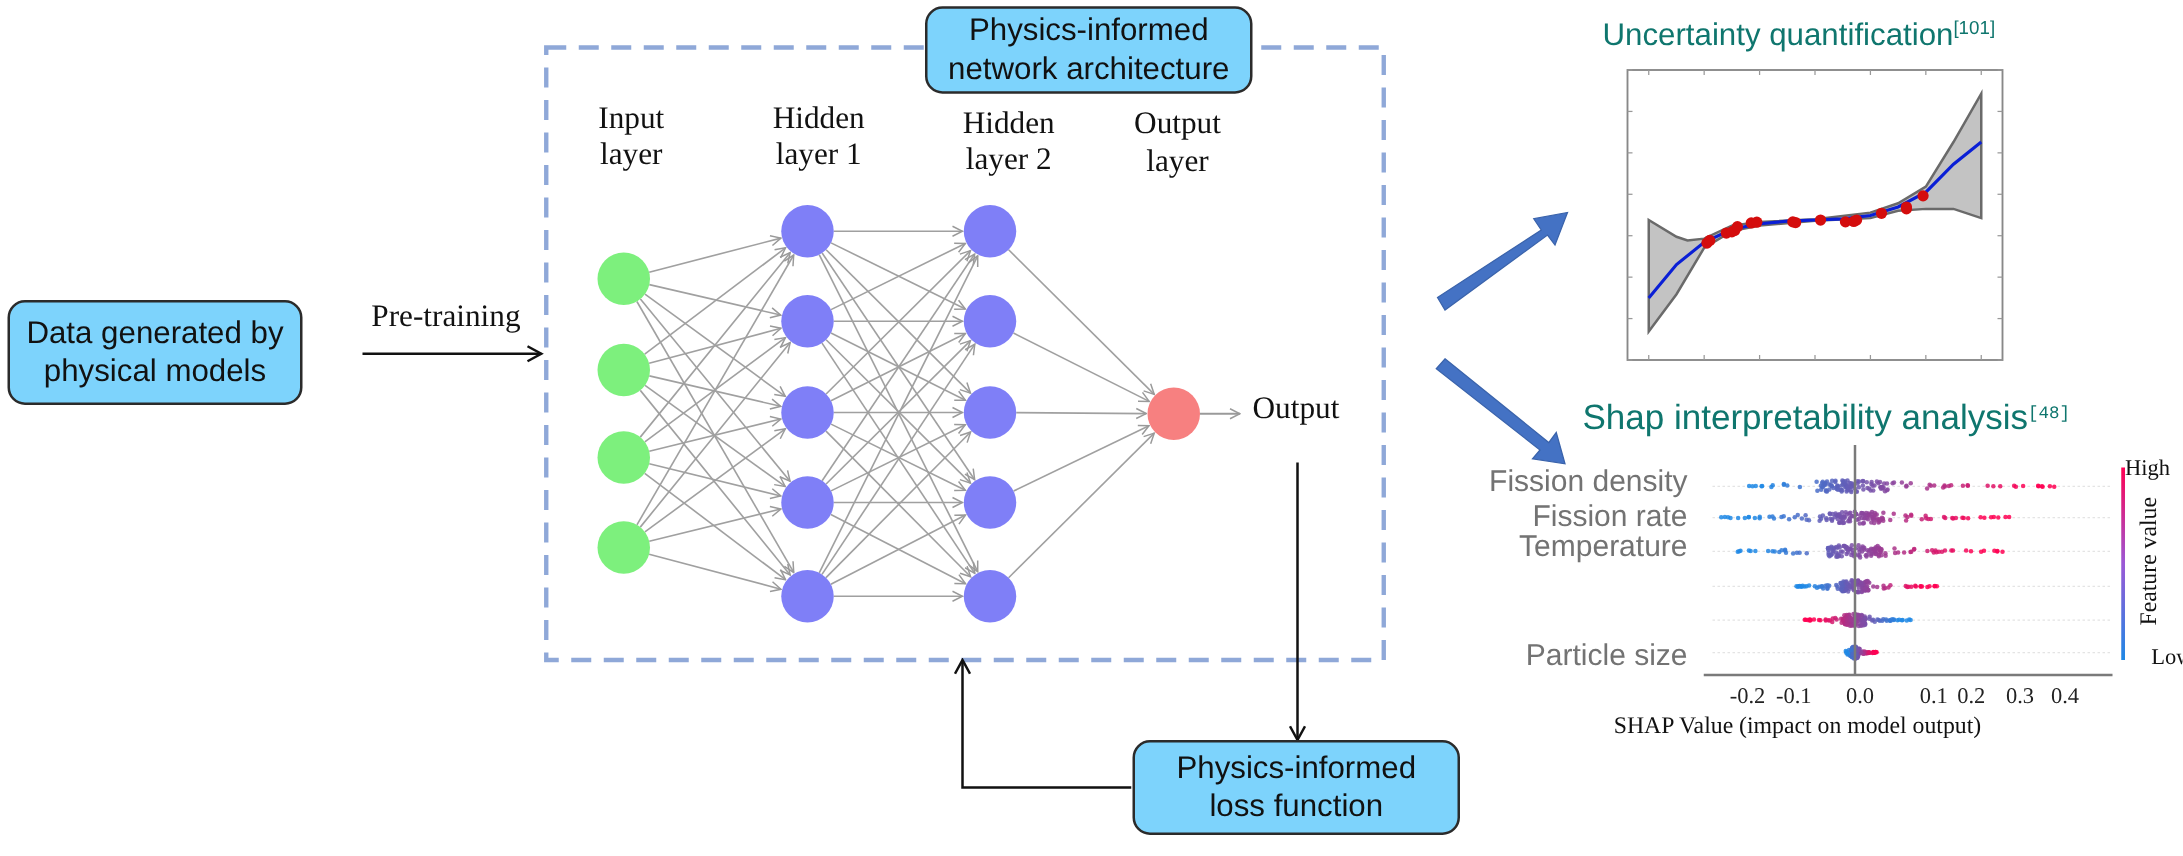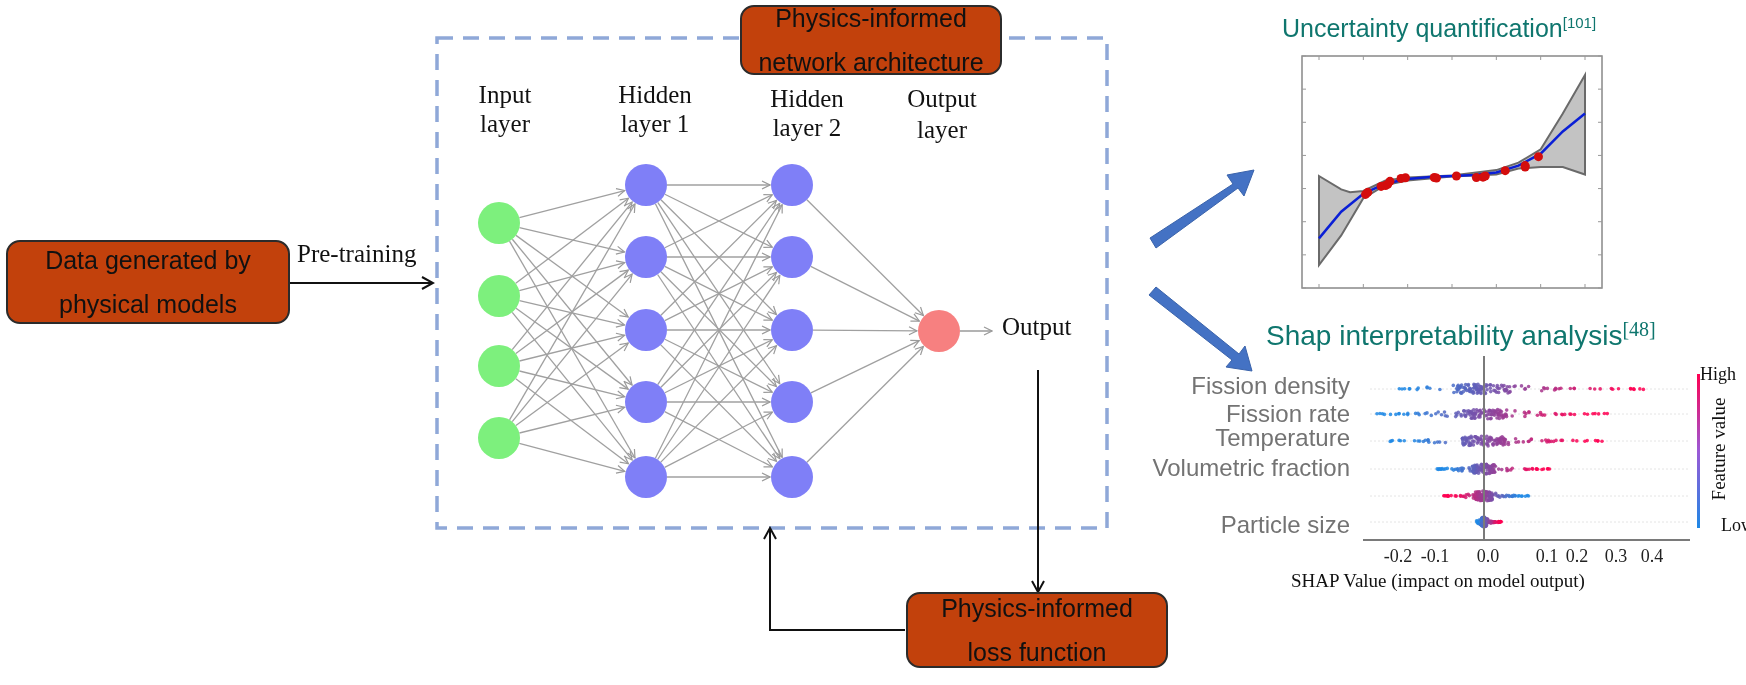--- a/index.html
+++ b/index.html
@@ -1,21 +1,21 @@
 <!DOCTYPE html>
 <html><head>
 <meta charset="utf-8">
 <style>
   html, body { margin: 0; padding: 0; background: #ffffff; }
   body { width: 1746px; height: 685px; position: relative; overflow: hidden; }
   #stage { position: absolute; left: 0; top: 0; }
   .serif { font-family: "Liberation Serif", "DejaVu Serif", serif; }
-  .box { position: absolute; background: #c2410c; border: 2px solid #2b2b2b; border-radius: 14px;
+  .box { position: absolute; background: #7dd3fc; border: 2px solid #2b2b2b; border-radius: 14px;
          display: flex; align-items: center; justify-content: center; text-align: center;
-         font-family: "Liberation Sans", "DejaVu Sans", sans-serif; font-size: 25px; line-height: 44px; color: #111; box-sizing: border-box; }
+         font-family: "Liberation Sans", "DejaVu Sans", sans-serif; font-size: 25px; line-height: 31px; color: #111; box-sizing: border-box; }
   .lbl { position: absolute; font-family: "Liberation Serif", "DejaVu Serif", serif; color: #111; text-align: center; }
   .title { position: absolute; font-family: "Liberation Sans", "DejaVu Sans", sans-serif; color: #0f766e; white-space: nowrap; }
   .feat { position: absolute; right: 0; font-family: Liberation Sans, sans-serif; font-size: 24px; color: #737373; white-space: nowrap; }
 </style>
 </head>
 <body>
 
 <svg id="stage" width="1746" height="685" viewBox="0 0 1746 685" xmlns="http://www.w3.org/2000/svg">
   <defs>
     <marker id="arrowBlack" markerWidth="14" markerHeight="14" refX="12" refY="7" orient="auto" markerUnits="userSpaceOnUse">
@@ -1041,21 +1041,21 @@
       <text x="1435" y="562" text-anchor="middle" font-size="18" font-family="&quot;Liberation Serif&quot;, &quot;DejaVu Serif&quot;, serif" fill="#222">-0.1</text>
       <text x="1488" y="562" text-anchor="middle" font-size="18" font-family="&quot;Liberation Serif&quot;, &quot;DejaVu Serif&quot;, serif" fill="#222">0.0</text>
       <text x="1547" y="562" text-anchor="middle" font-size="18" font-family="&quot;Liberation Serif&quot;, &quot;DejaVu Serif&quot;, serif" fill="#222">0.1</text>
       <text x="1577" y="562" text-anchor="middle" font-size="18" font-family="&quot;Liberation Serif&quot;, &quot;DejaVu Serif&quot;, serif" fill="#222">0.2</text>
       <text x="1616" y="562" text-anchor="middle" font-size="18" font-family="&quot;Liberation Serif&quot;, &quot;DejaVu Serif&quot;, serif" fill="#222">0.3</text>
       <text x="1652" y="562" text-anchor="middle" font-size="18" font-family="&quot;Liberation Serif&quot;, &quot;DejaVu Serif&quot;, serif" fill="#222">0.4</text>
     </g>
   <rect x="1697" y="374" width="3" height="154" fill="url(#cbGrad)"></rect>
 </svg>
 
-<div class="box" style="left:6px;top:240px;width:284px;height:84px;">
+<div class="box" style="left:6px;top:240px;width:236px;height:84px;">
   <span style="white-space:pre-line;">Data generated by
 physical models</span>
 </div>
 <div class="box" style="left:740px;top:5px;width:262px;height:70px;">
   <span style="white-space:pre-line;">Physics-informed
 network architecture</span>
 </div>
 <div class="box" style="left:906px;top:592px;width:262px;height:76px;">
   <span style="white-space:pre-line;">Physics-informed
 loss function</span>
@@ -1070,28 +1070,27 @@
 layer 1</div>
 <div class="lbl" style="left:752px;top:84px;width:110px;font-size:25px;line-height:29px;white-space:pre-line;">Hidden
 layer 2</div>
 <div class="lbl" style="left:887px;top:83px;width:110px;font-size:25px;line-height:31px;white-space:pre-line;">Output
 layer</div>
 
 <div class="title" style="left:1282px;top:14px;font-size:25px;">
   <span>Uncertainty quantification</span><sup style="font-size:15px;">[101]</sup>
 </div>
 <div class="title" style="left:1266px;top:318px;font-size:23px;">
-  <span style="font-size:28px;text-align:center;">Shap  interpretability analysis</span><sup class="serif" style="font-size:20px;">[48]</sup>
+  <span style="font-size:28px;text-align:center;">Shap  interpretability analysis</span><sup class="serif" style="font-size:14px;font-family:Liberation Mono, monospace;">[48]</sup>
 </div>
 
 <div style="position:absolute;left:1000px;top:372px;width:350px;height:170px;">
   <div class="feat" style="top:0px;">Fission density</div>
   <div class="feat" style="top:28px;">Fission rate</div>
   <div class="feat" style="top:52px;">Temperature</div>
-  <div class="feat" style="top:82px;">Volumetric fraction</div>
   <div class="feat" style="top:139px;">Particle size</div>
 </div>
 
 <div class="lbl" style="left:1291px;top:570px;font-size:19px;white-space:nowrap;">SHAP Value (impact on model output)</div>
 
 <div class="lbl" style="left:1700px;top:364px;font-size:18px;">High</div>
 <div class="lbl" style="left:1700px;top:515px;font-size:18px;padding-left:21px;">Low</div>
 <div class="lbl" style="left:1668px;top:438px;font-size:19px;transform:rotate(-90deg);white-space:nowrap;transform-origin:center;">Feature value</div>
 
 </body></html>

